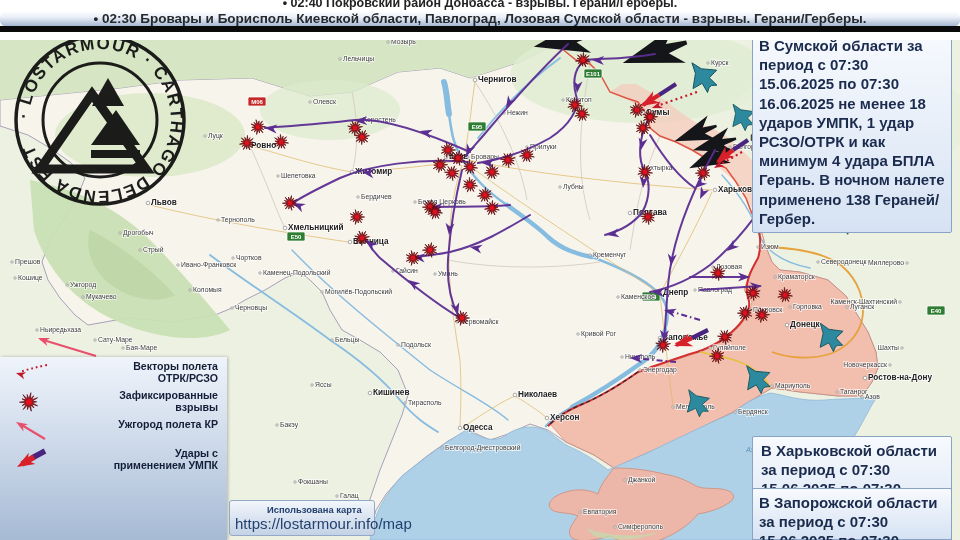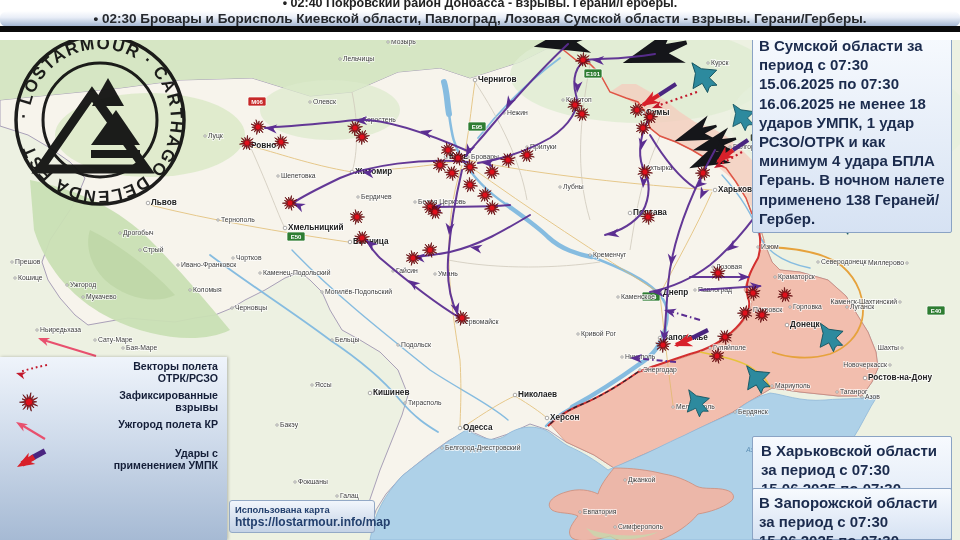--- a/index.html
+++ b/index.html
@@ -29,22 +29,22 @@
   #legend{position:absolute;left:0;top:357px;width:227px;height:183px;z-index:25;
           background:linear-gradient(180deg,#eff4fb 0%,#cfdbeb 45%,#a6bad4 100%);
           box-shadow:1px 0 3px rgba(0,0,0,.25);padding-top:3px;box-sizing:border-box;}
   .lrow{display:flex;align-items:flex-start;height:29px;gap:43px;}
   .licon{width:58px;display:flex;justify-content:center;align-items:center;flex:none;}
   .llabel{flex:1;text-align:right;padding-right:9px;font-size:10.6px;font-weight:700;color:#141e38;}
   
   #attribution{position:absolute;left:229px;top:500px;width:146px;z-index:25;
           background:linear-gradient(180deg,#f2f6fc,#c3d2e6);border:1px solid #93a9c6;
           border-radius:3px;padding:3px 5px;box-sizing:border-box;}
-  #attribution .a1{font-size:9.4px;font-weight:700;color:#23406e;}
-  #attribution .a2{font-size:12px;font-weight:700;color:#23406e;}
+  #attribution .a1{font-size:9.4px;font-weight:700;color:#23406e;margin-left:32px;}
+  #attribution .a2{font-size:15px;font-weight:400;color:#23406e;}
   
   .ibox{position:absolute;width:200px;z-index:25;background:linear-gradient(180deg,#f7fafe,#d6e2f3);
         border:1px solid #8aa3c4;border-radius:2px;padding:4px 6px;box-sizing:border-box;
         font-size:15px;line-height:1.28;font-weight:600;color:#1b2b4d;}
   #ibox-sumy{left:752px;top:31px;}
   #ibox-kharkiv{left:752px;top:436px;padding-left:8px;}
   #ibox-zap{left:752px;top:488px;height:52px;}
 </style>
 </head>
 <body>

